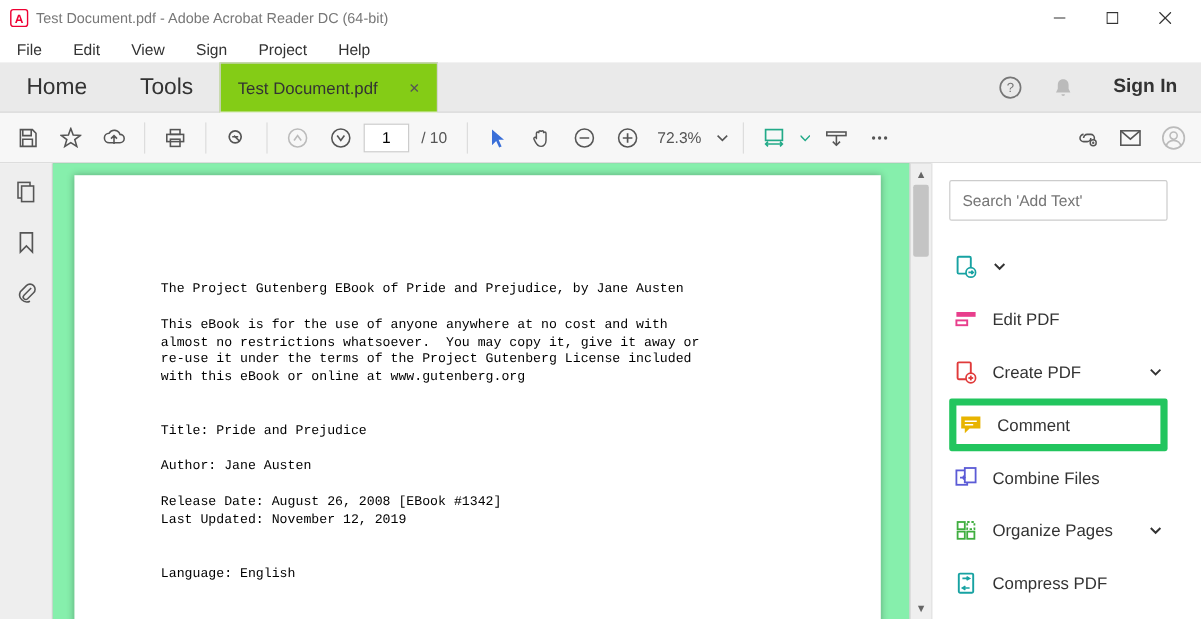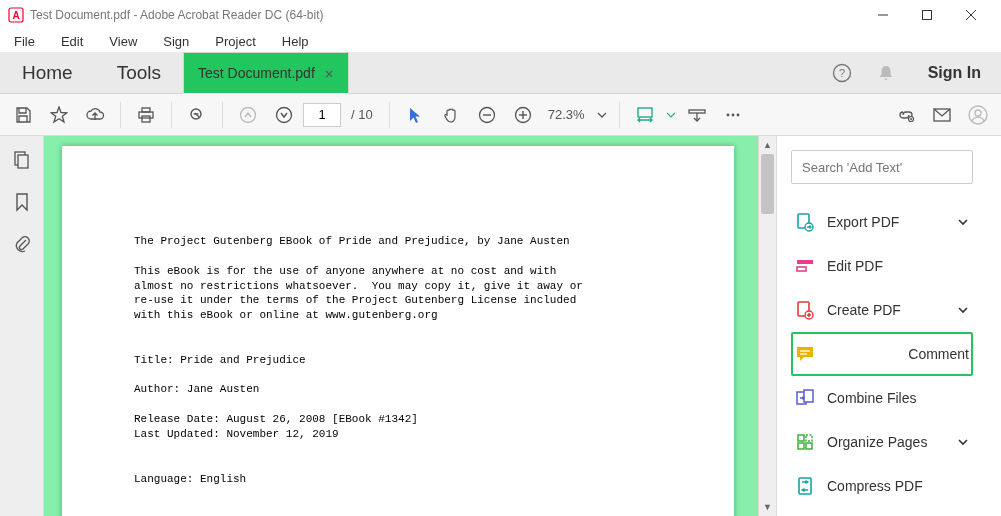--- a/index.html
+++ b/index.html
@@ -49,31 +49,31 @@
   }
   .tabbar .nav-btn {
     padding: 0 22px;
     display: flex;
     align-items: center;
     font-size: 19px;
     color: #333;
     cursor: pointer;
   }
   .tabbar .doc-tab {
-    background: #22c55e;
+    background: #84cc16;
     border-top: 1px solid #d4d4d4;
     border-left: 1px solid #d4d4d4;
     border-right: 1px solid #d4d4d4;
     border-bottom: 1px solid #f7f7f7;
     margin-bottom: -1px;
     display: flex;
     align-items: center;
     padding: 0 14px;
     font-size: 14px;
-    gap: 10px;
+    gap: 26px;
     position: relative;
   }
   .tabbar .doc-tab .close { font-size: 15px; color: #555; cursor: pointer; }
   .tabbar .spacer { flex: 1; }
   .tabbar .right-btn { width: 44px; display: flex; align-items: center; justify-content: center; color: #777; }
   .tabbar .signin { padding: 0 20px; display: flex; align-items: center; font-size: 16px; font-weight: 600; color: #333; }
   
   .toolbar {
     height: 42px;
     background: #f7f7f7;
@@ -195,24 +195,23 @@
   }
   .tool-item {
     display: flex;
     align-items: center;
     height: 44px;
     gap: 12px;
     cursor: pointer;
     padding: 0 4px;
   }
   .tool-item.highlight {
-    border: 2px solid #22c55e;
+    border: 6px solid #22c55e;
     border-radius: 2px;
     padding: 0 2px;
-    text-align: right;
   }
   .tool-item .ticon { width: 20px; height: 20px; display: flex; align-items: center; justify-content: center; }
   .tool-item .label { flex: 1; font-size: 14px; color: #333; }
   .tool-item .chev { color: #555; }
   svg { display: block; }
 </style>
 </head>
 <body>
 
 <div class="titlebar">
@@ -462,21 +461,20 @@
     <input class="search-tools" placeholder="Search 'Add Text'" style="">
 
     <div class="tool-item">
       <span class="ticon">
         <svg width="20" height="20" viewBox="0 0 20 20">
             <rect x="3" y="2" width="11" height="14" rx="1" fill="none" stroke="#17a2a2" stroke-width="1.6"></rect>
             <circle cx="14" cy="15" r="4" fill="#fff" stroke="#17a2a2" stroke-width="1.4"></circle>
             <path d="M12 15 L16 15 M14.5 13.5 L16 15 L14.5 16.5" fill="none" stroke="#17a2a2" stroke-width="1.4"></path>
           </svg>
       </span>
-      <span class="label">Export PDF</span>
       <span class="chev">
           <svg width="12" height="12" viewBox="0 0 12 12">
             <path d="M2 4 L6 8 L10 4" fill="none" stroke="#333" stroke-width="1.6"></path>
           </svg>
         </span>
     </div>
 
     <div class="tool-item">
       <span class="ticon">
         <svg width="20" height="20" viewBox="0 0 20 20">

